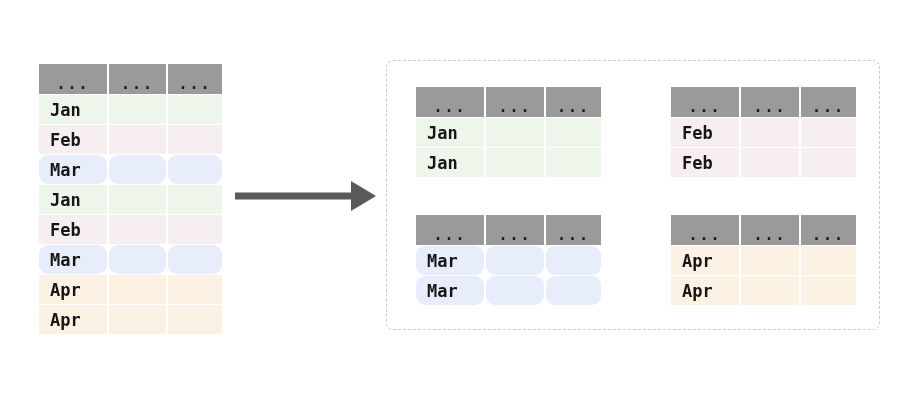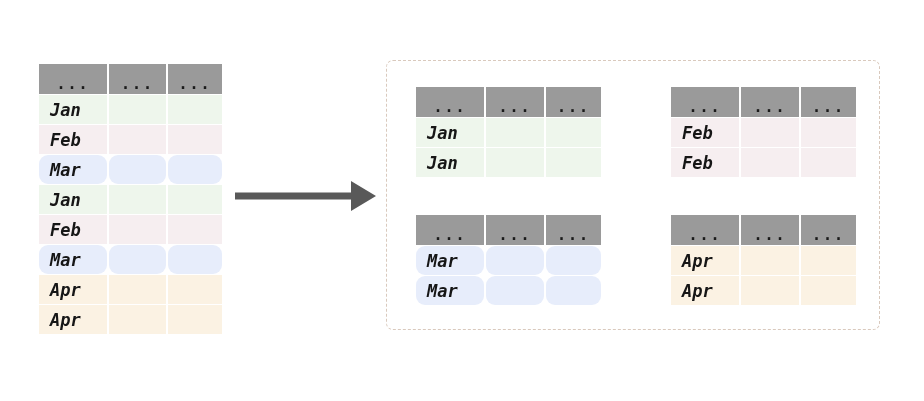--- a/index.html
+++ b/index.html
@@ -42,21 +42,20 @@
     padding-bottom: 4px;
   }
   .lbl {
     font-family: "DejaVu Sans Mono", monospace;
     font-weight: bold;
     font-size: 17px;
     color: #161616;
     text-align: left;
     padding-left: 11px !important;
     vertical-align: middle;
-    font-style: italic;
   }
 
   
   .r-jan td { background: #eef6ec; }
   .r-feb td { background: #f6eef0; margin-left: 13px; }
   .r-mar td { background: #e7edfb; border-radius: 9px; }
   .r-apr td { background: #fbf2e3; margin-top: 48px; }
   .drow td { height: 29px; }
 
   

